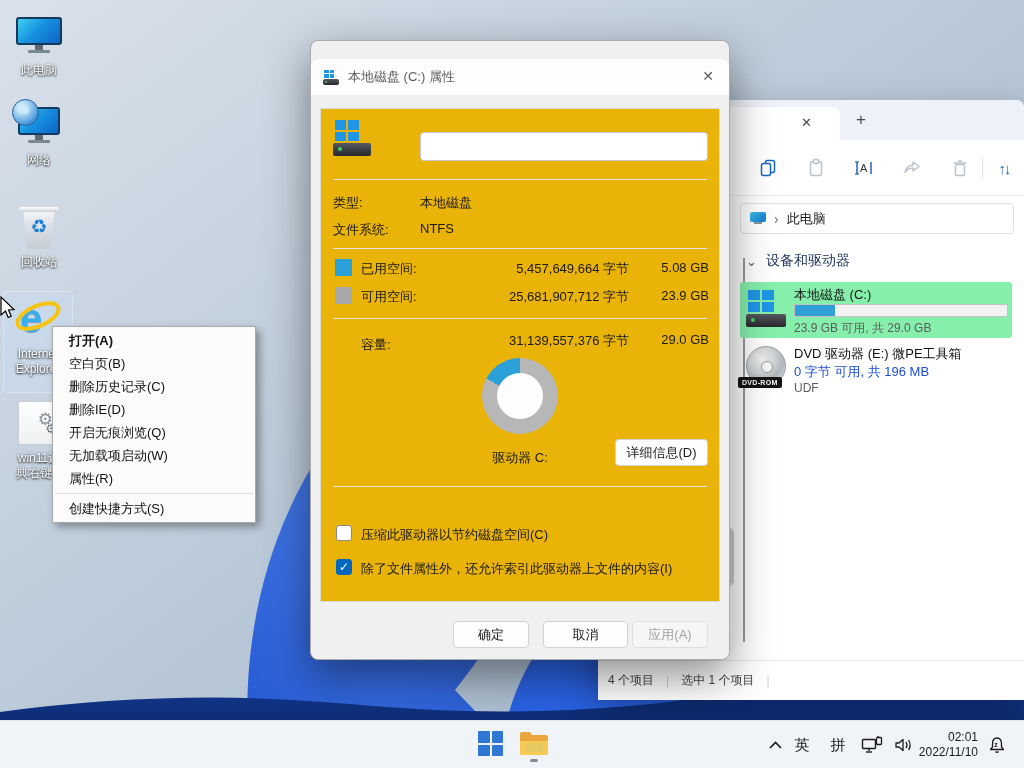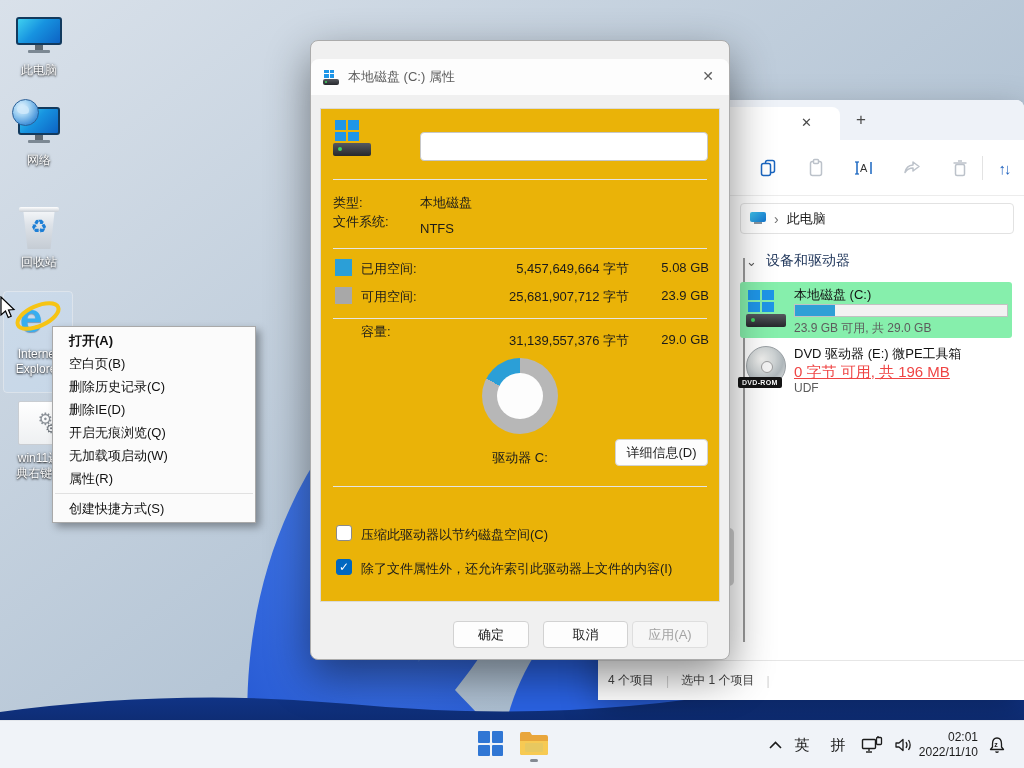--- a/index.html
+++ b/index.html
@@ -87,21 +87,21 @@
 
   .drv40 { position:absolute; left:6px; top:8px; }
 
   .dvd-item { position:absolute; left:142px; top:104px; width:272px; height:60px; cursor:default; }
   .disc { position:absolute; left:6px; top:2px; width:40px; height:40px; border-radius:50%;
     background:radial-gradient(circle at 38% 32%, #f0f0ee 0%, #cdd2d3 38%, #aeb6ba 62%, #d7dadb 85%, #bfc5c8 100%); border:1px solid #9aa0a4; }
   .disc::after { content:""; position:absolute; left:14px; top:14px; width:10px; height:10px; border-radius:50%; background:#f4f4f4; border:1px solid #9d9d9d; }
   .dvd-badge { position:absolute; left:-2px; top:33px; background:#151515; color:#fff; font-size:7px; font-weight:bold;
     padding:2px 4px; border-radius:2px; letter-spacing:.3px; }
   .dvd-item .l1 { position:absolute; left:54px; top:1px; font-size:13px; color:#121212; }
-  .dvd-item .l2 { position:absolute; left:54px; top:19px; font-size:15px; color:#ef4444;text-decoration:underline; }
+  .dvd-item .l2 { position:absolute; left:54px; top:19px; font-size:13px; color:#1d4ed8; }
   .dvd-item .l3 { position:absolute; left:54px; top:37px; font-size:12px; color:#5c5c5c; }
 
   .ex-status { position:absolute; left:0; top:560px; width:100%; height:40px; background:#fff; border-top:1px solid #e6e6e6;
     display:flex; align-items:center; gap:12px; padding-left:10px; font-size:12px; color:#454545; }
   .st-div { color:#cfcfcf; }
 
   
   .drv { position:relative; }
   .drv .lg { position:absolute; display:grid; grid-template-columns:1fr 1fr; grid-template-rows:1fr 1fr; gap:2px; }
   .drv .lg i { background:#1f96e8; }
@@ -387,38 +387,38 @@
           </span>
         <span class="slab" style="left:0;top:23px;width:38px;height:13px;"></span>
         <span class="led" style="left:5px;top:27px;"></span>
       </div>
       <input class="vol-input" type="text" value="" style="">
 
       <div class="hr" style="top:70px;"></div>
 
       <span class="frow" style="left:12px; top:85px;">类型:</span>
       <span class="fval" style="left:99px; top:85px;">本地磁盘</span>
-      <span class="frow" style="left:12px; top:104px;">文件系统:</span>
+      <span class="frow" style="left:12px; top:112px;">文件系统:</span>
       <span class="fval" style="left:99px; top:112px;">NTFS</span>
 
       <div class="hr" style="top:139px;"></div>
 
       <span class="legend-sq" style="left:14px; top:150px; background:#2b9fd7;"></span>
       <span class="frow" style="left:40px; top:151px;">已用空间:</span>
       <span class="rt1" style="left:118px; top:151px;">5,457,649,664 字节</span>
       <span class="rt2" style="left:318px; top:151px;">5.08 GB</span>
 
       <span class="legend-sq" style="left:14px; top:178px; background:#a8a8a8;"></span>
       <span class="frow" style="left:40px; top:179px;">可用空间:</span>
       <span class="rt1" style="left:118px; top:179px;">25,681,907,712 字节</span>
       <span class="rt2" style="left:318px; top:179px;">23.9 GB</span>
 
       <div class="hr" style="top:209px;"></div>
 
-      <span class="frow" style="left:40px; top:214px;">容量:</span>
+      <span class="frow" style="left:40px; top:227px;">容量:</span>
       <span class="rt1" style="left:118px; top:223px;">31,139,557,376 字节</span>
       <span class="rt2" style="left:318px; top:223px;">29.0 GB</span>
 
       <div class="donut" style="background: conic-gradient(from 297deg, rgb(43, 159, 215) 0deg, rgb(43, 159, 215) 63deg, rgb(183, 183, 183) 63deg, rgb(183, 183, 183) 360deg);"></div>
       <span class="drv-caption">驱动器 C:</span>
       <button class="btn" style="left:294px; top:330px; width:93px;">详细信息(D)</button>
 
       <div class="hr" style="top:377px;"></div>
 
       <span class="dlg-check" style="left:15px; top:416px;"></span>

